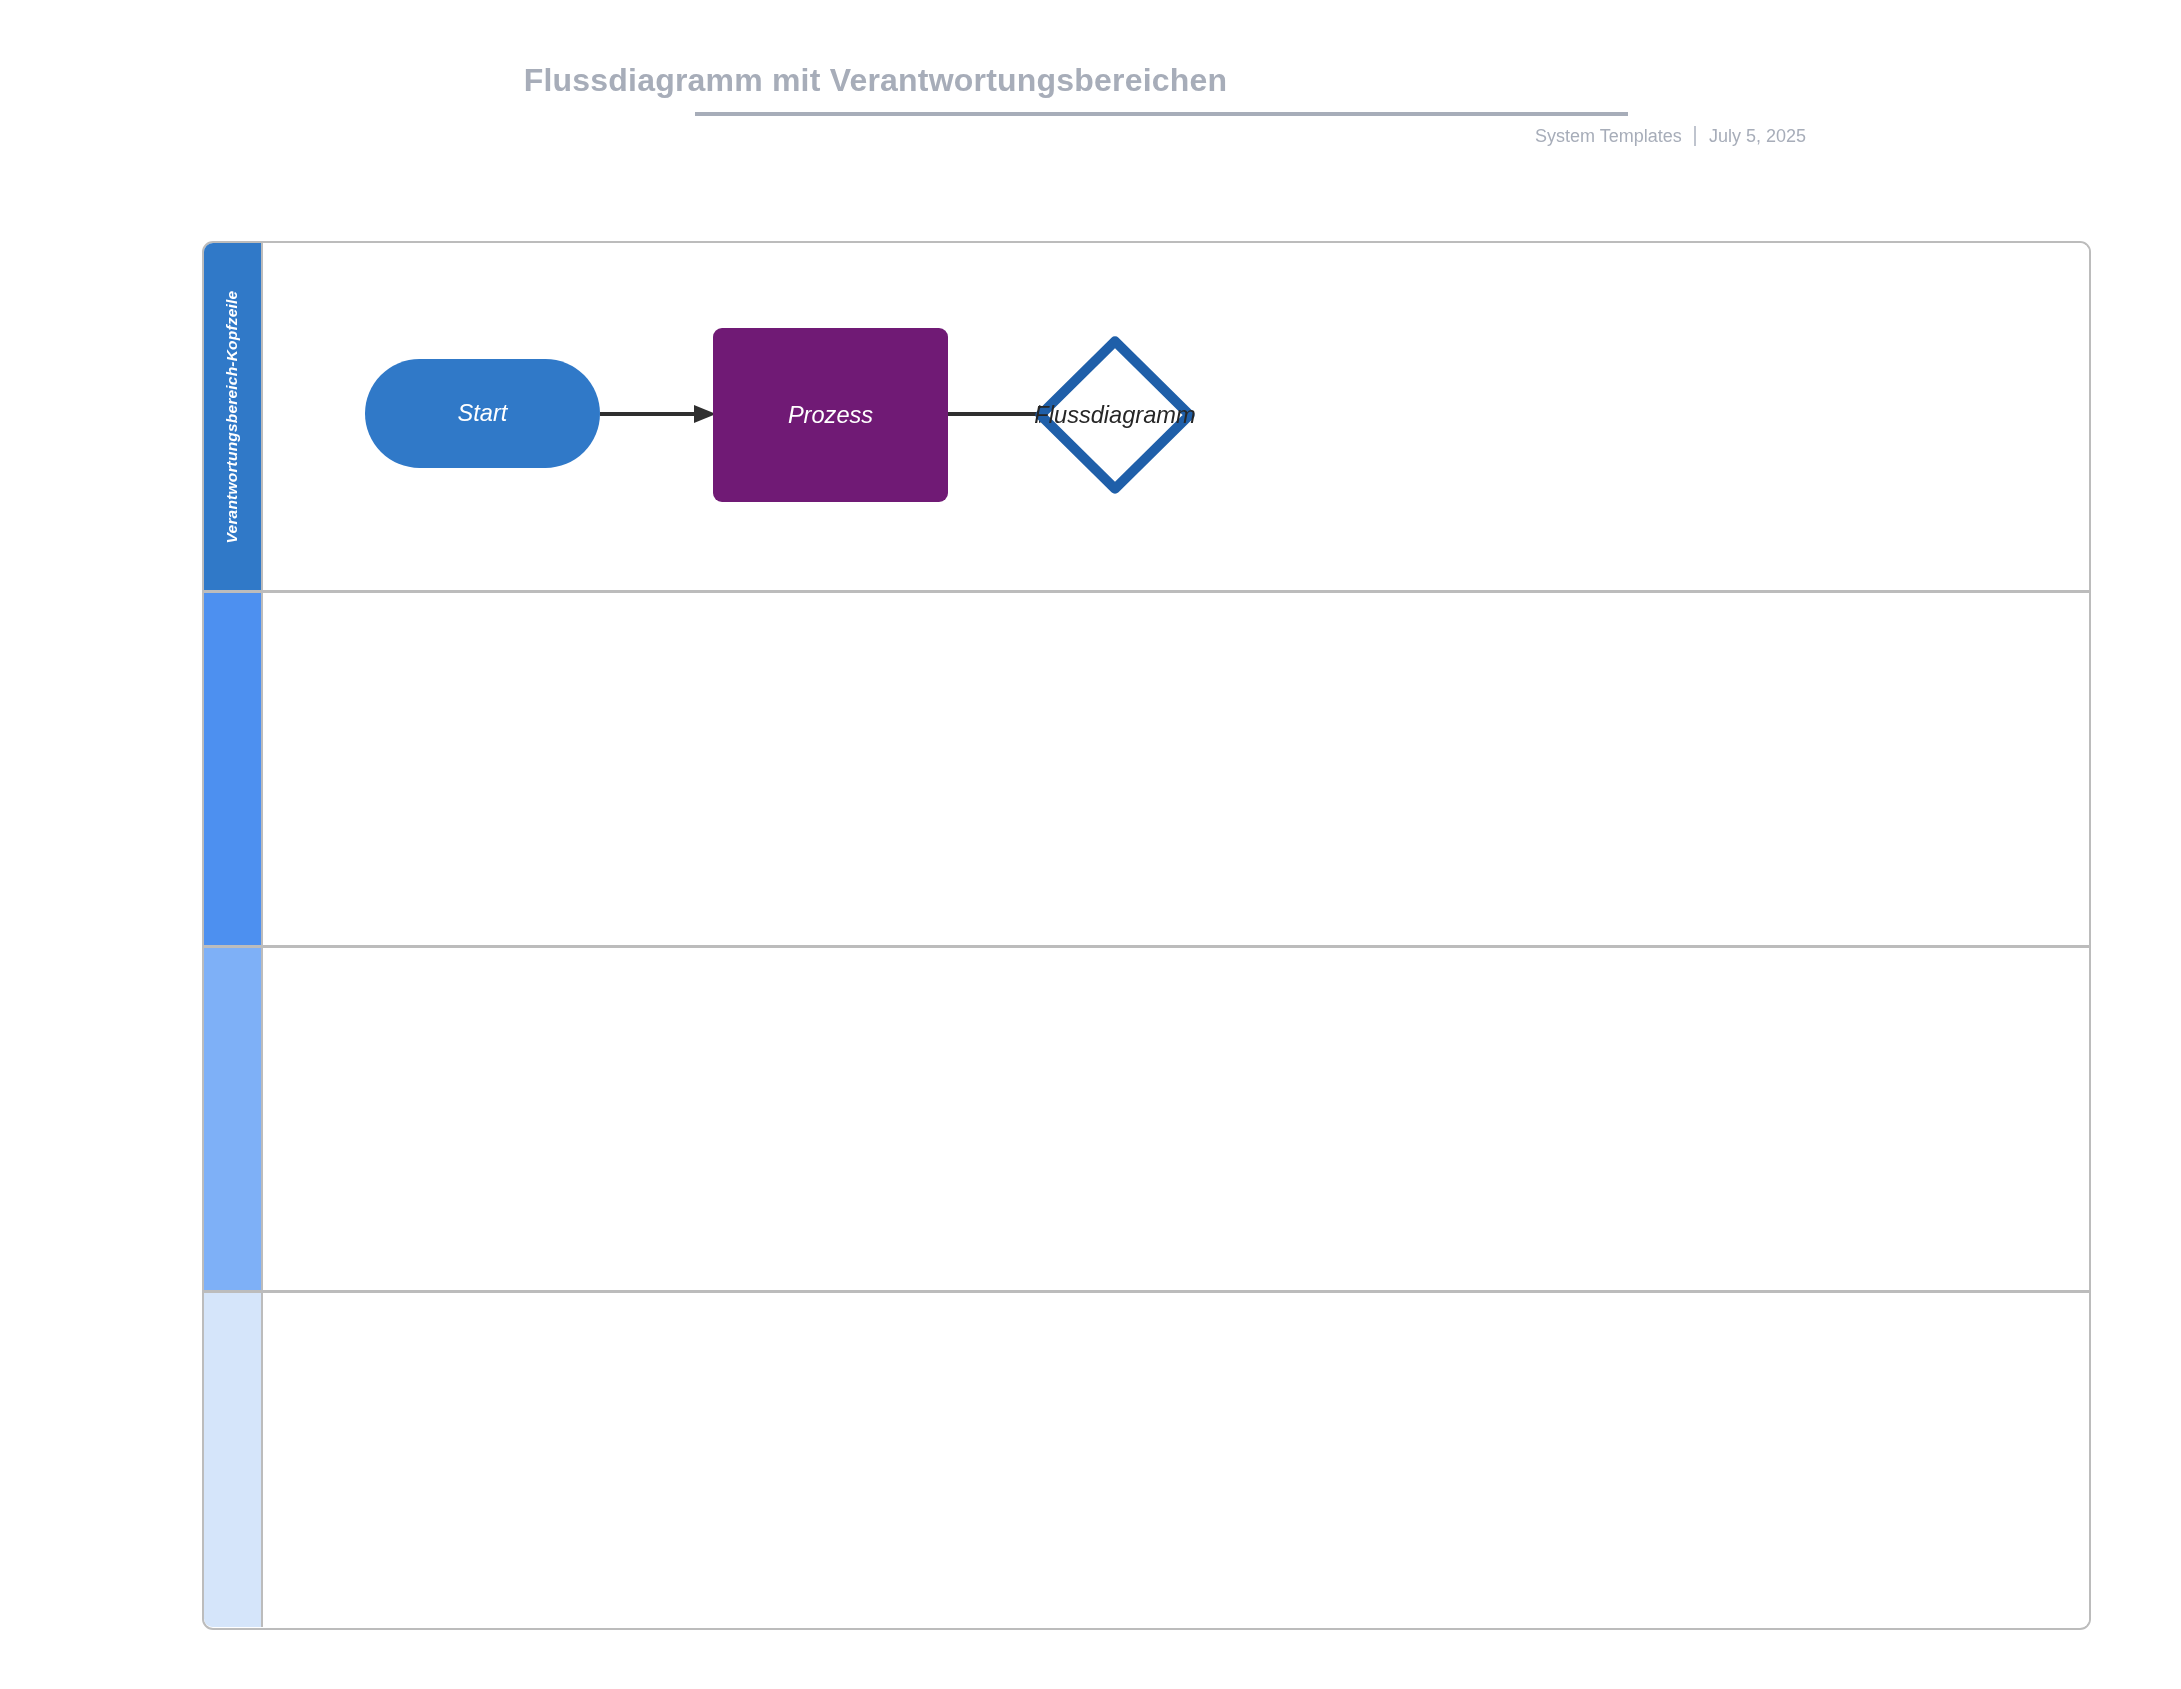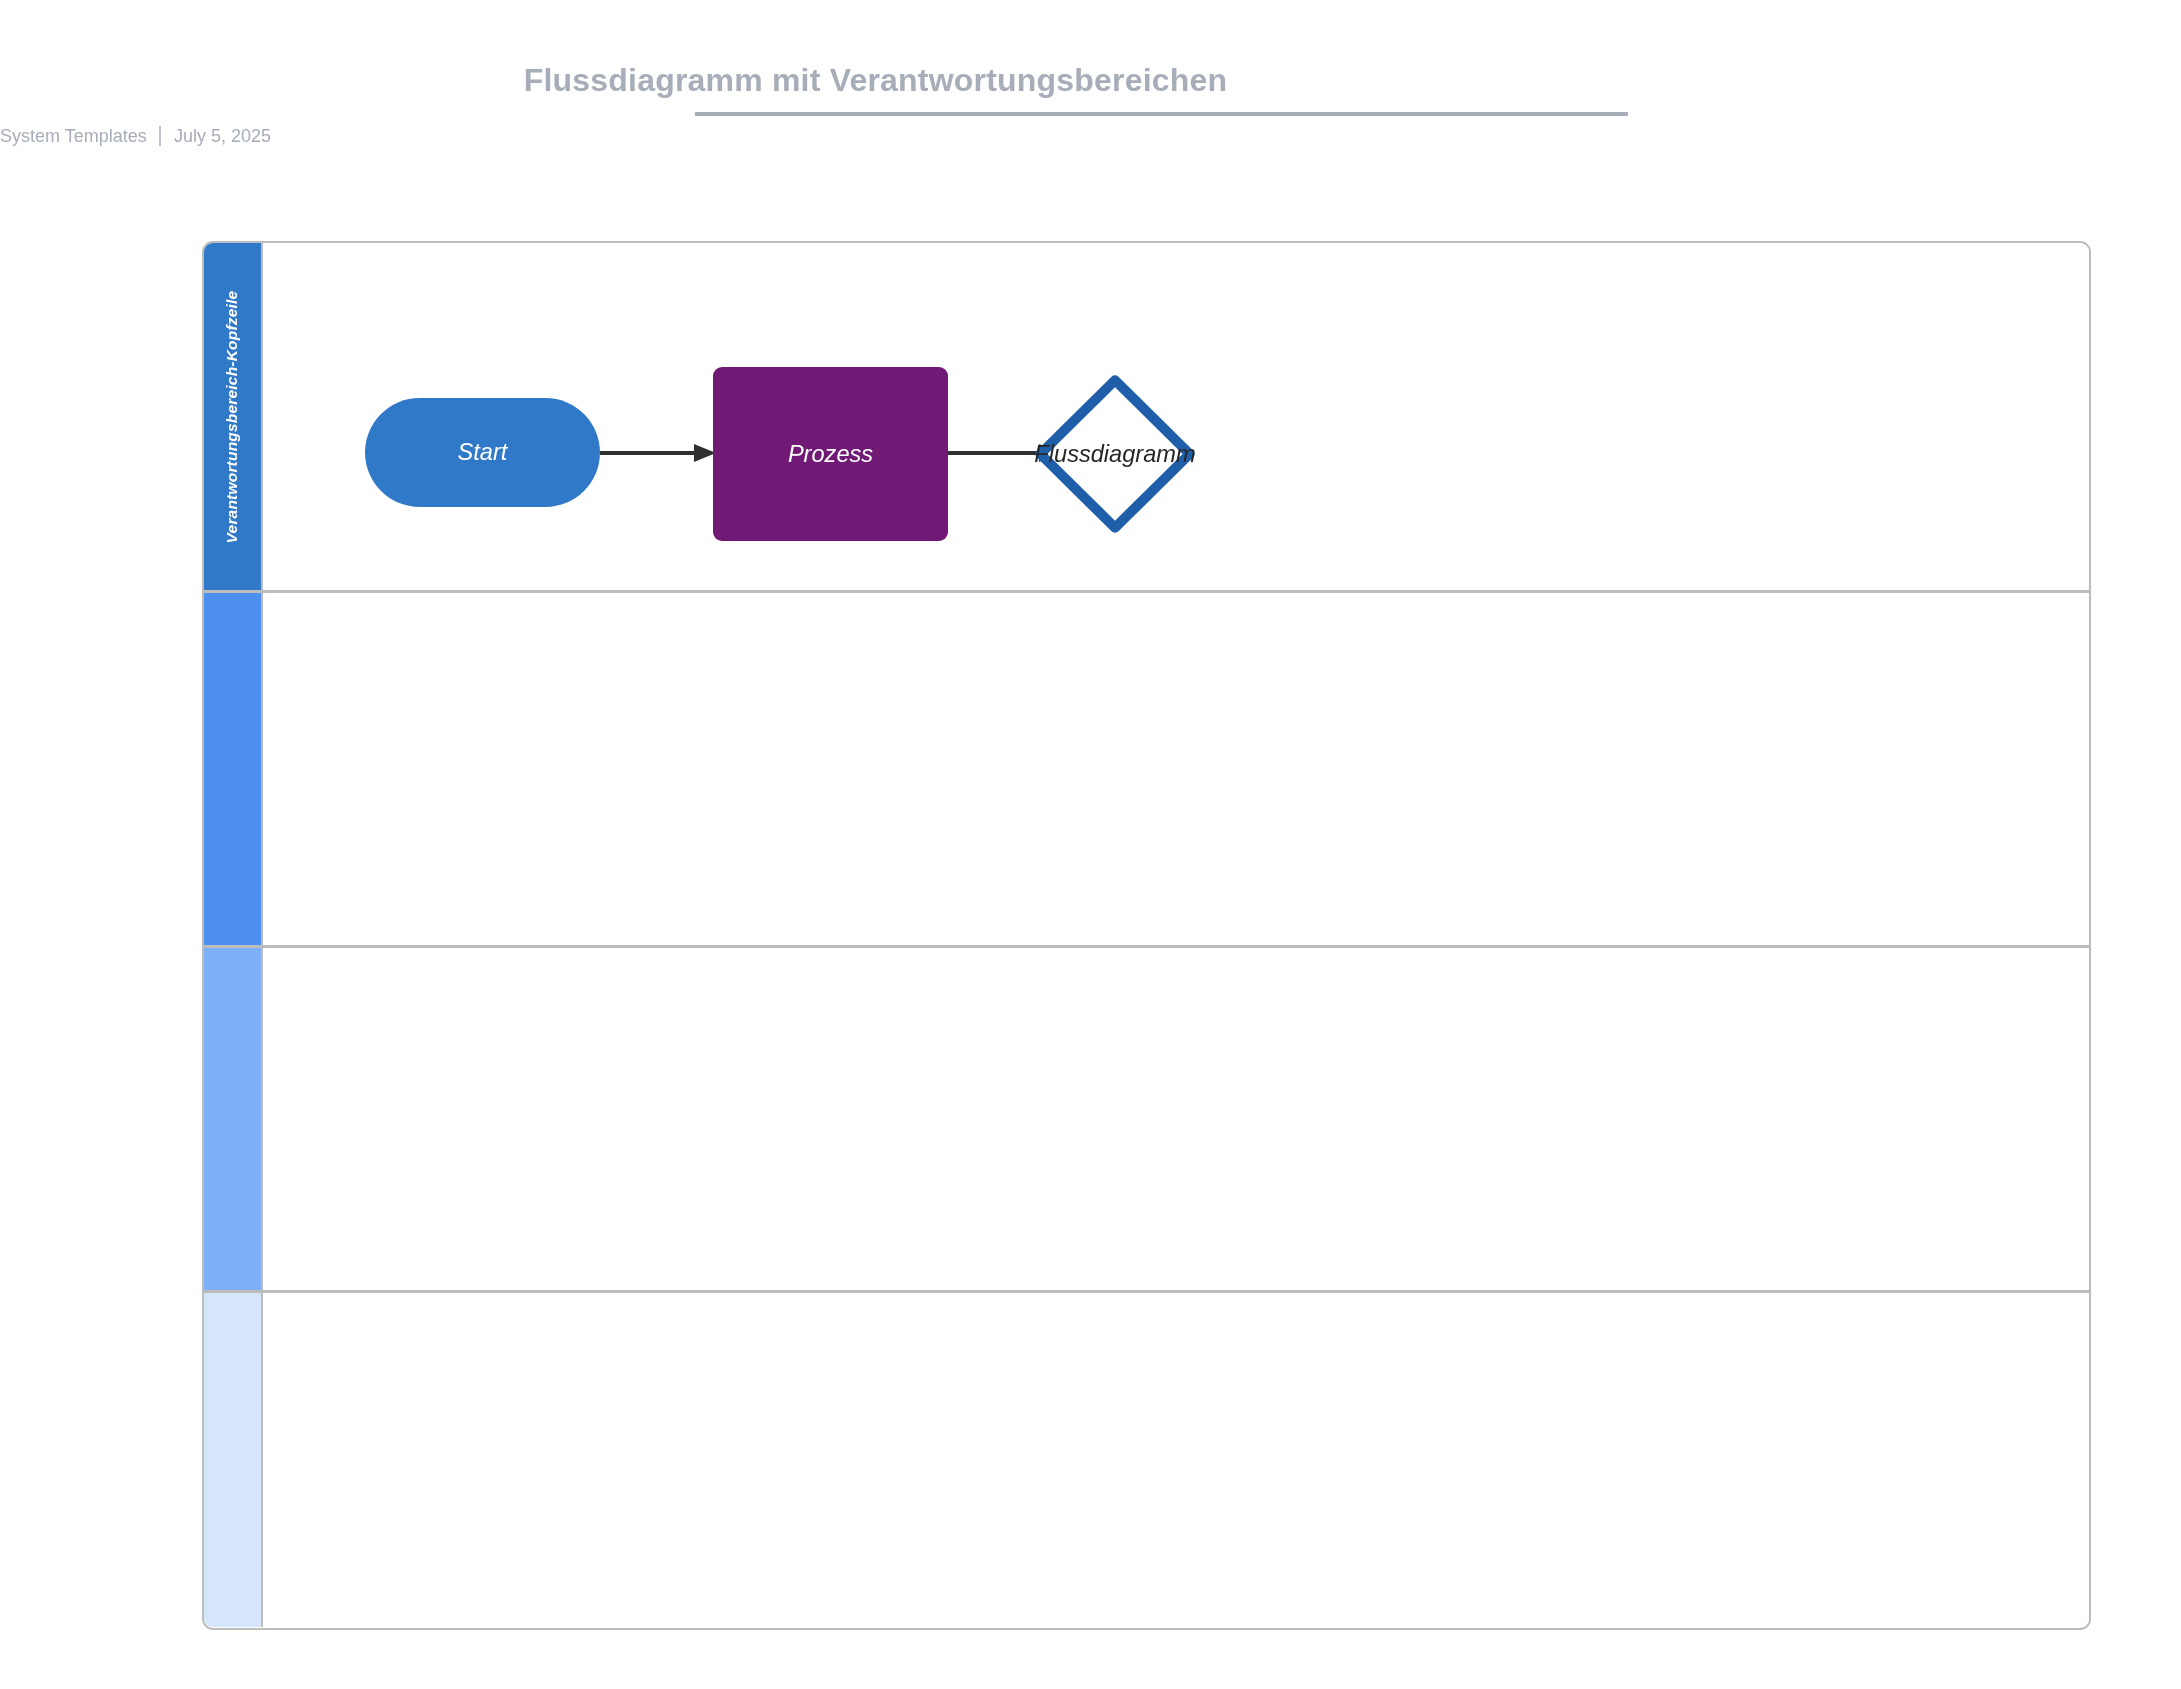--- a/index.html
+++ b/index.html
@@ -41,21 +41,21 @@
     top: 112px;
     width: 933px;
     height: 3.6px;
     background: #a7adb9;
   }
   #doc-subtitle {
     position: absolute;
     left: 0;
     top: 126px;
     width: 1806px;
-    text-align: left;
+    text-align: right;
     font-size: 18px;
     color: #a7adb9;
     white-space: nowrap;
   }
   #doc-subtitle .sep {
     display: inline-block;
     width: 1.8px;
     height: 20px;
     background: #bfc4ce;
     vertical-align: -3.6px;
@@ -122,21 +122,20 @@
 
   
   #flow-layer {
     position: absolute;
     left: 0;
     top: 0;
     width: 1889px;
     height: 1389px;
     z-index: 6;
     pointer-events: none;
-    margin-top: 39px;
   }
   #flow-layer > * { pointer-events: auto; }
 
   .node-label {
     position: absolute;
     left: 0; top: 0;
     width: 100%; height: 100%;
     display: flex;
     align-items: center;
     justify-content: center;

